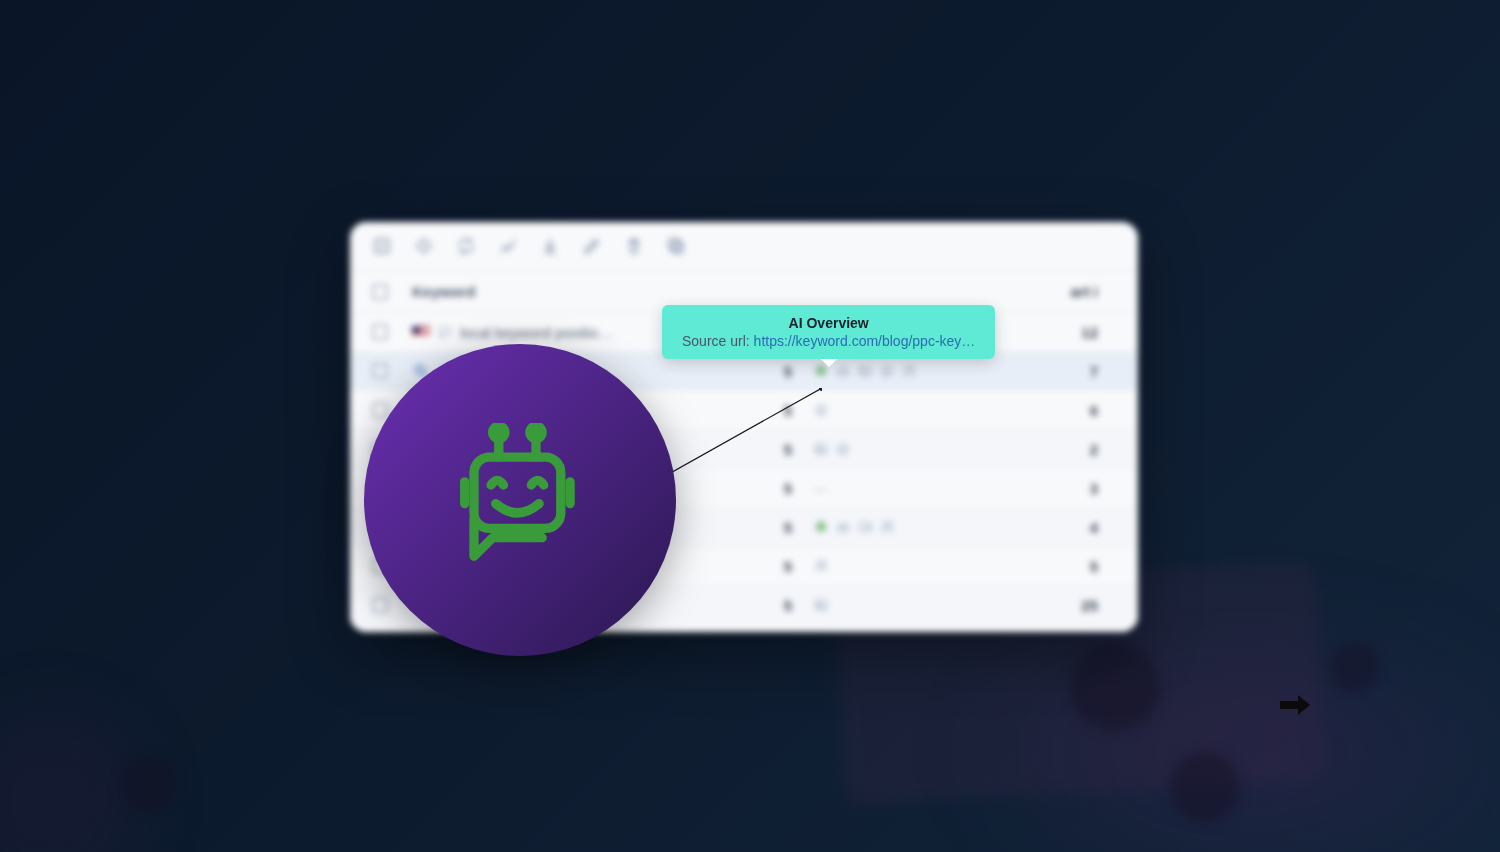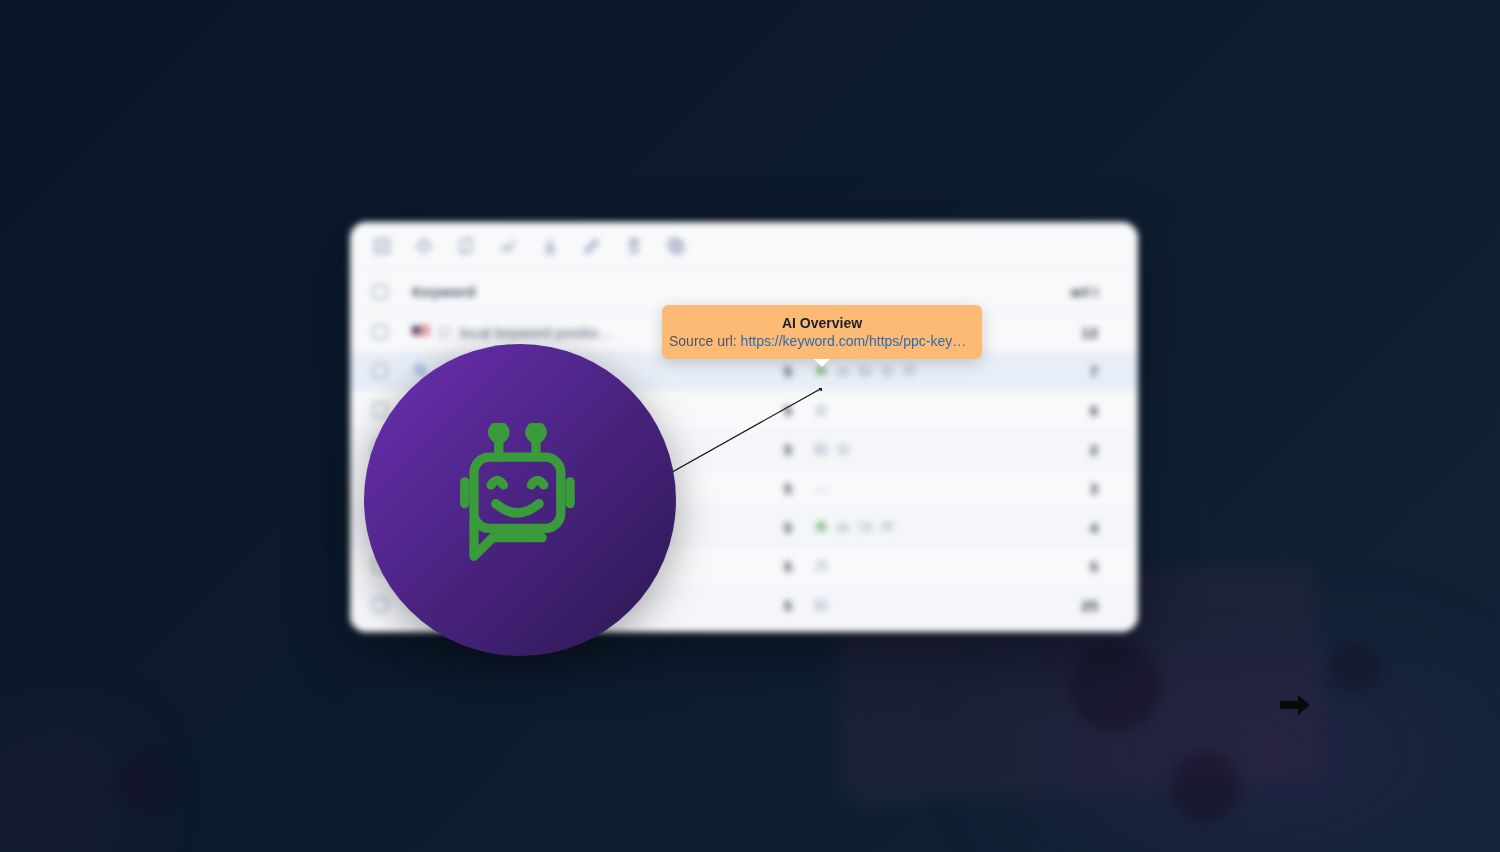--- a/index.html
+++ b/index.html
@@ -116,24 +116,24 @@
 .mini-icon.green { color: #3a9b3a; }
 .mini-icon svg { width: 16px; height: 16px; }
 
 .dash { color: #b0b8c4; }
 
 
 .tooltip {
   position: absolute;
   left: 662px;
   top: 305px;
-  background: #fdba74;
+  background: #5eead4;
   border-radius: 6px;
   box-shadow: 0 4px 16px rgba(0,0,0,0.18);
-  padding: 10px 7px;
+  padding: 10px 20px;
   font-size: 14px;
   min-width: 320px;
   z-index: 10;
 }
 .tooltip::after {
   content: '';
   position: absolute;
   bottom: -8px;
   left: 50%;
   margin-left: -8px;
@@ -445,21 +445,21 @@
           </span>
         </span>
         <span class="col-right">25</span>
       </div>
     </div>
 </div>
 
 <div class="tooltip">
   <div class="tooltip-title">AI Overview</div>
   <div class="tooltip-body">
-    <span>Source url: </span><span class="tooltip-link">https://keyword.com/https/ppc-key…</span>
+    <span>Source url: </span><span class="tooltip-link">https://keyword.com/blog/ppc-key…</span>
   </div>
 </div>
 
 <div class="connector">
   <svg viewBox="0 0 196 110">
       <line x1="0" y1="110" x2="196" y2="0" stroke="#1a1a1a" stroke-width="1.2"></line>
       <circle cx="196" cy="0" r="3" fill="#1a1a1a"></circle>
     </svg>
 </div>
 

